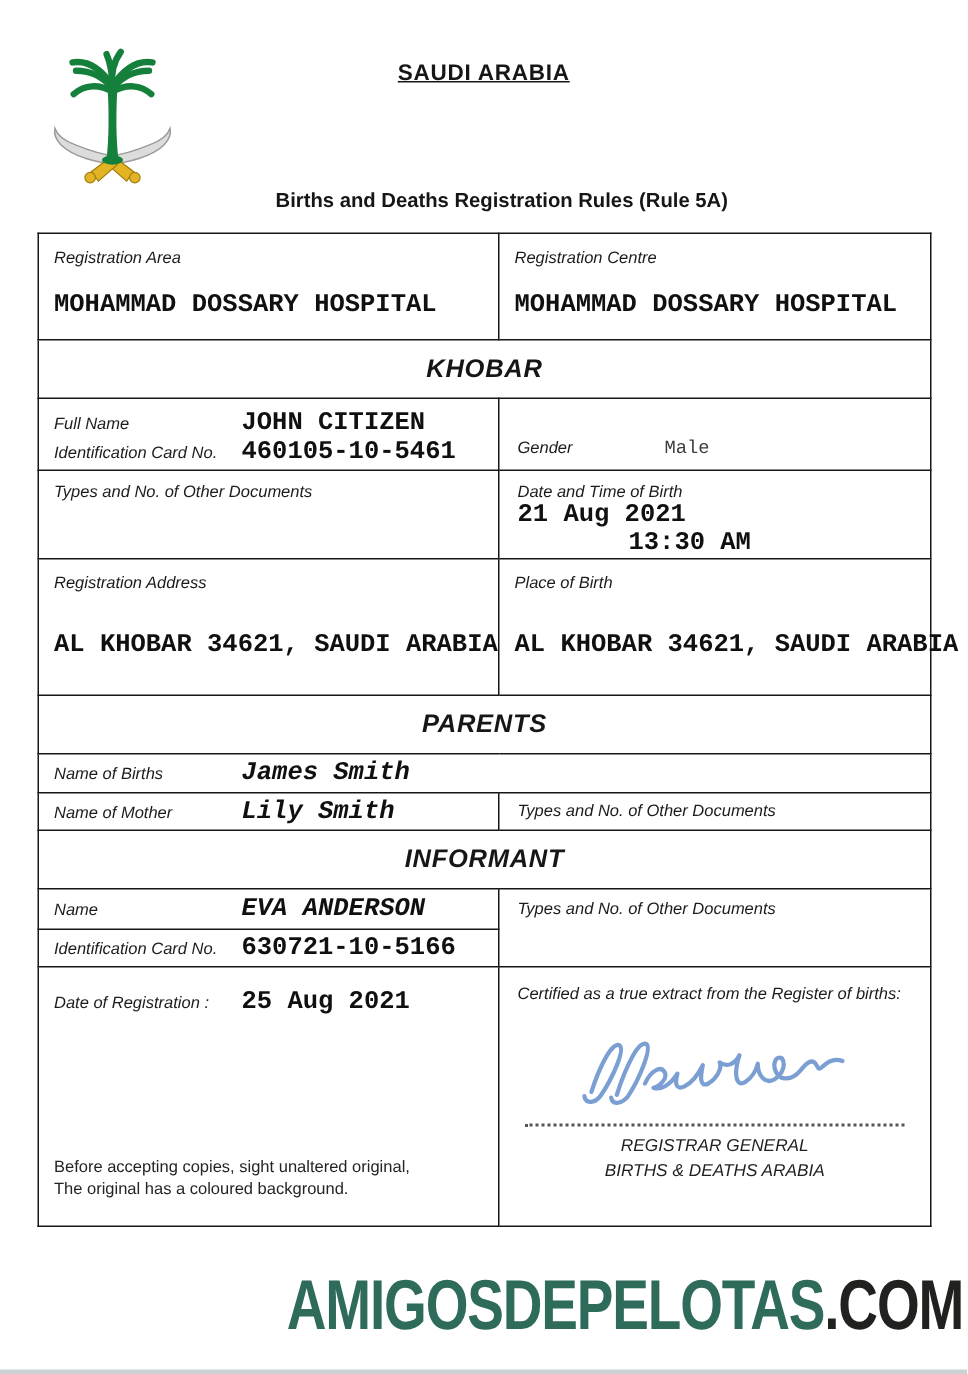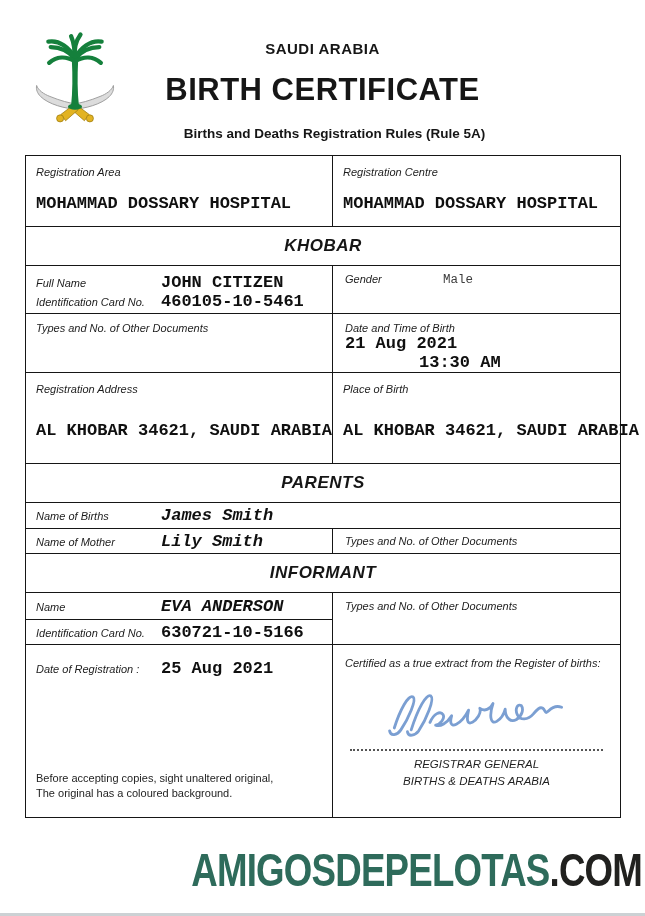--- a/index.html
+++ b/index.html
@@ -7,37 +7,37 @@
     position:relative;
     width:645px;height:916px;
     background:#ffffff;
     font-family:"Liberation Sans", sans-serif;
     color:#161616;
     overflow:hidden;
   }
   
   .emblem{position:absolute;left:28px;top:14px;width:94px;height:132px;}
   .hdr-country{position:absolute;top:40px;left:0;width:100%;text-align:center;
-    font-size:15px;font-weight:700;letter-spacing:.5px;}
+    font-size:15px;font-weight:700;letter-spacing:.5px;text-decoration:underline;}
   .hdr-title{position:absolute;top:72px;left:0;width:100%;text-align:center;
     font-size:31px;font-weight:700;letter-spacing:.5px;}
   .hdr-sub{position:absolute;top:126px;left:12px;width:100%;text-align:center;
     font-size:13.5px;font-weight:700;}
   
   table.cert{
     position:absolute;left:25px;top:155px;width:595px;
     border-collapse:collapse;table-layout:fixed;
     border:1.5px solid #161616;
   }
   table.cert td{border:1px solid #161616;padding:0;vertical-align:top;}
   col.c-left{width:307px;} col.c-right{width:288px;}
   .box{box-sizing:border-box;display:flex;flex-direction:column;}
   .h70{height:70px;padding:10px 12px 13px 10px;justify-content:space-between;}
   .h47{height:47px;padding:7px 10px;justify-content:space-between;}
-  .h47r{height:47px;padding:7px 12px;}
+  .h47r{height:47px;padding:7px 12px;justify-content:flex-end;}
   .h58{height:58px;padding:8px 10px;}
   .h58r{height:58px;padding:8px 12px 10px 12px;justify-content:space-between;}
   .h90{height:90px;padding:10px 12px 10px 10px;}
   .h25{height:25px;padding:0 10px;justify-content:center;}
   .h24{height:24px;padding:0 10px;justify-content:center;}
   .h24r{height:24px;padding:0 12px;justify-content:center;}
   .h26{height:26px;padding:0 10px;justify-content:center;}
   .h50r{height:50px;padding:7px 12px;}
   .h172{height:172px;padding:14px 10px 16px 10px;justify-content:space-between;}
   .h172r{height:172px;padding:12px 12px 10px 12px;}
@@ -97,21 +97,20 @@
       <path d="M60,46 C50,31 38,24 26,26"></path>
       <path d="M60,46 C70,31 82,24 94,26"></path>
       <path d="M60,51 C48,44 36,45 27,53"></path>
       <path d="M60,51 C72,44 84,45 93,53"></path>
     </g>
     <path d="M55,108 C57,90 57,70 56,50 L64,50 C63,70 63,90 65,108 Z" fill="#15803C"></path>
     <ellipse cx="60" cy="109" rx="9" ry="4" fill="#15803C"></ellipse>
   </svg>
 
   <div class="hdr-country">SAUDI ARABIA</div>
-  <div class="hdr-title">BIRTH CERTIFICATE</div>
   <div class="hdr-sub">Births and Deaths Registration Rules (Rule 5A)</div>
 
   <table class="cert">
     <colgroup>
         <col class="c-left">
         <col class="c-right">
       </colgroup>
 
     <tbody>
         <tr>

